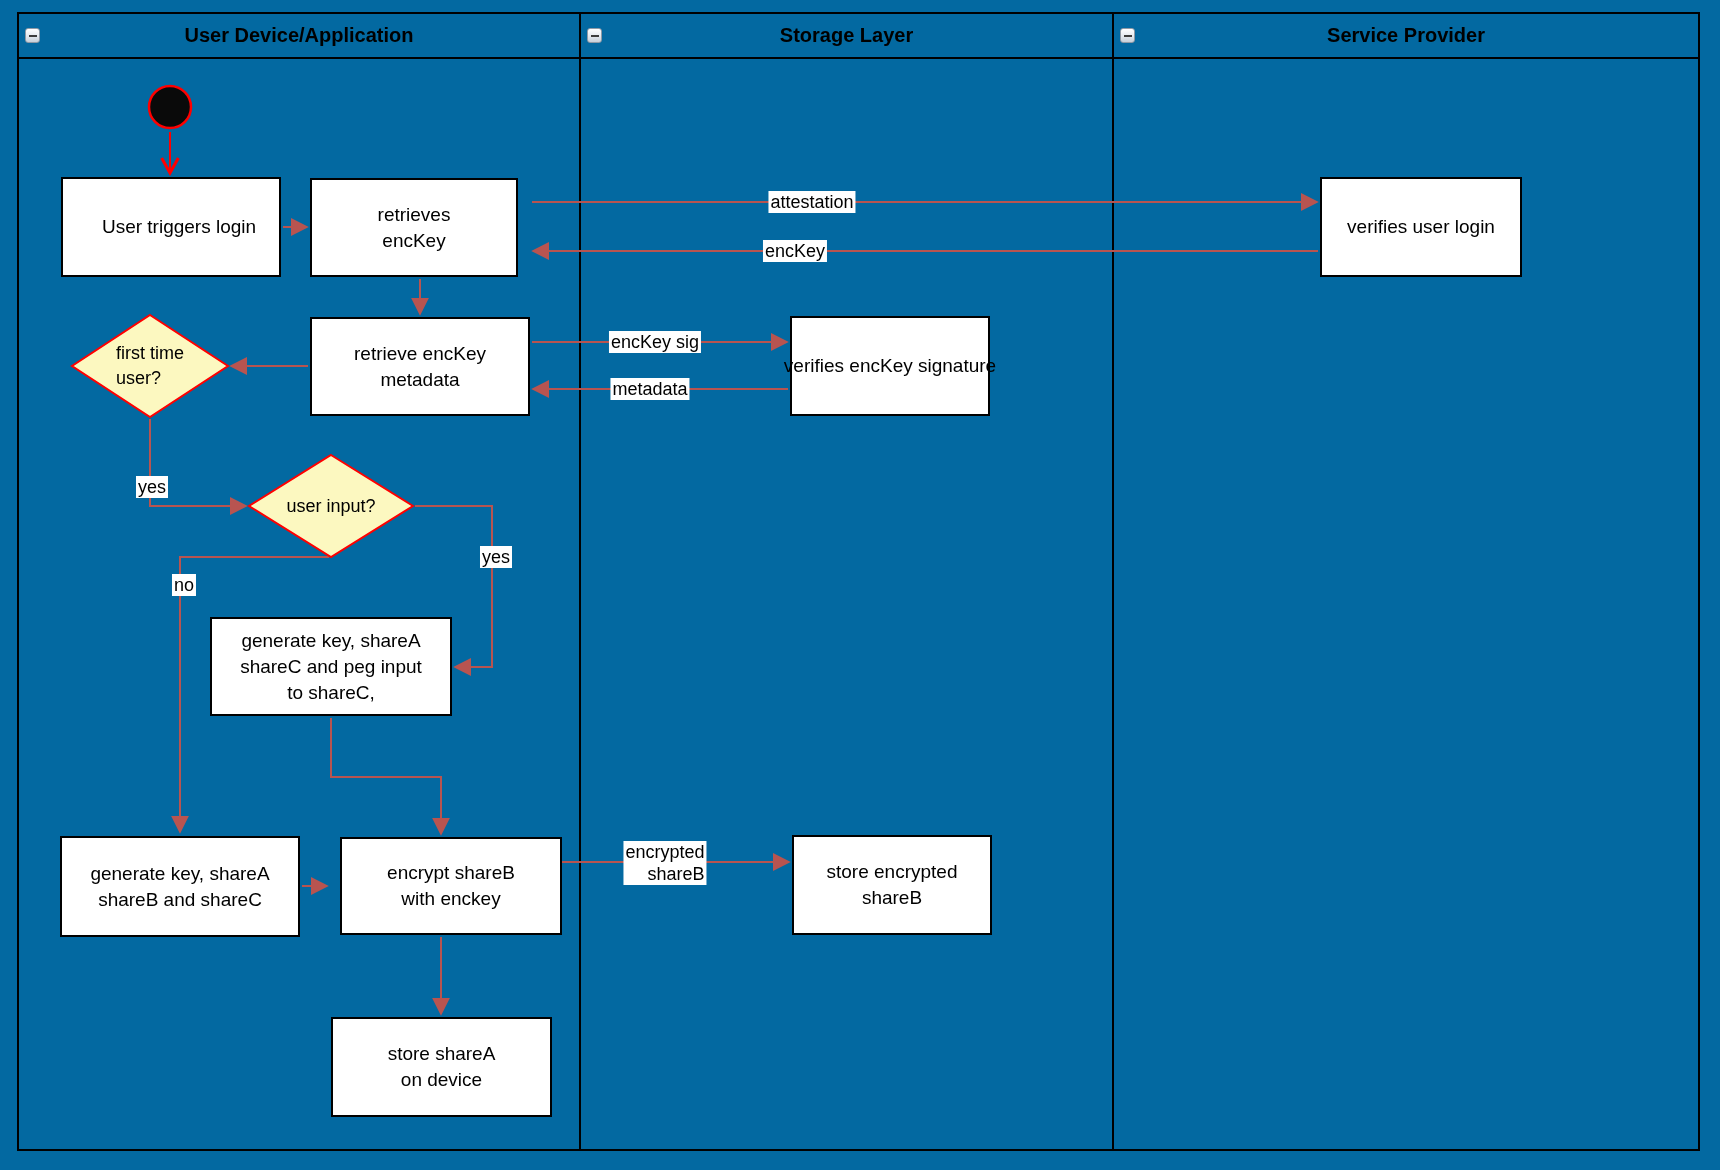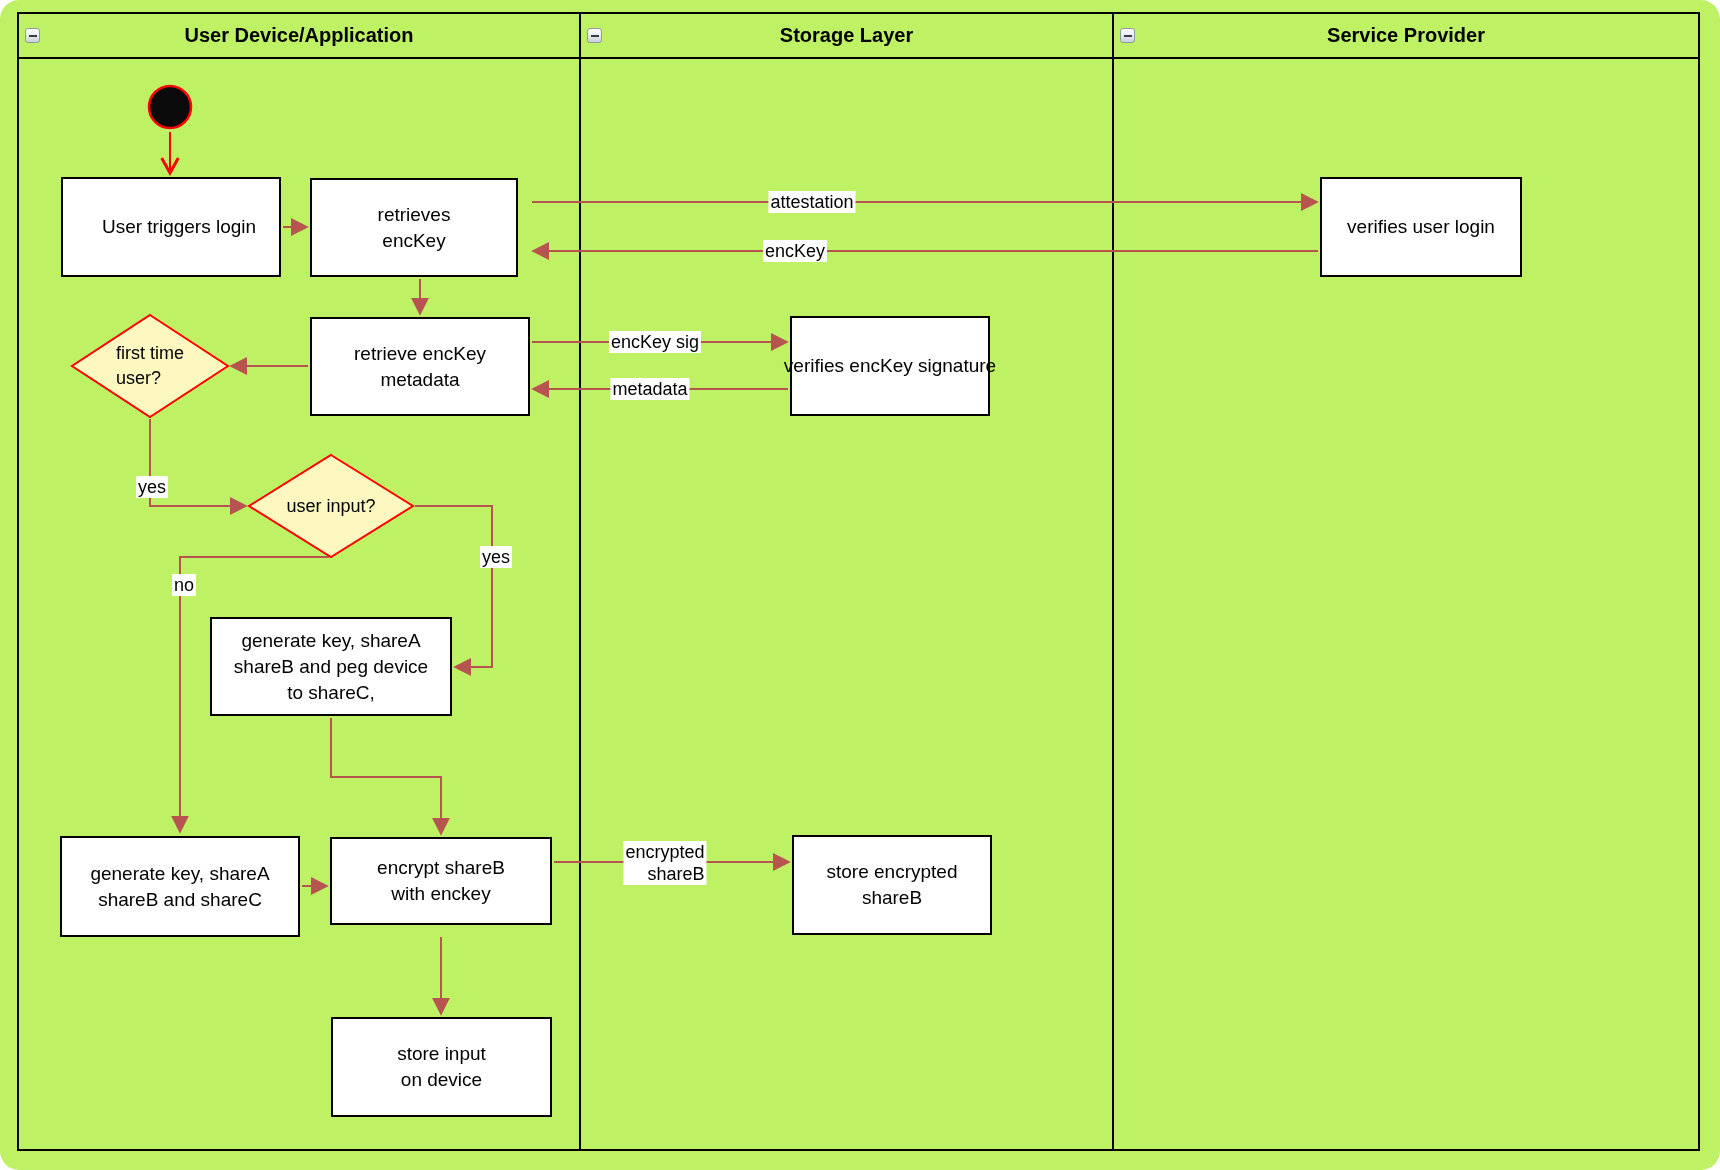--- a/index.html
+++ b/index.html
@@ -1,18 +1,18 @@
 <!DOCTYPE html>
 <html><head>
 <meta charset="utf-8">
 <style>
   html,body{margin:0;padding:0;background:#ffffff;}
   .stage{
-    position:relative;width:1720px;height:1170px;background:#bef264;
-    font-family:"Liberation Sans",sans-serif;color:#000;overflow:hidden;border-radius:19px;
+    position:relative;width:1720px;height:1170px;background:#0369a1;
+    font-family:"Liberation Sans",sans-serif;color:#000;overflow:hidden;
   }
   .stage svg{position:absolute;left:0;top:0;}
   .lane-header{
     position:absolute;top:13px;height:45px;display:flex;align-items:center;justify-content:center;
   }
   .lane-title{font-size:20px;font-weight:bold;white-space:nowrap;}
   .collapse-btn{
     position:absolute;left:7px;top:15px;width:15px;height:15px;box-sizing:border-box;
     border:1px solid #8f9aa6;border-radius:3px;padding:0;cursor:pointer;
     background:linear-gradient(180deg,#ffffff 0%,#e9edf2 45%,#c7d0da 100%);
@@ -115,36 +115,36 @@
   <div class="box" style="left:1320px;top:177px;width:202px;height:100px;">
     <div>verifies user login</div>
   </div>
 
   <div class="box" style="left:790px;top:316px;width:200px;height:100px;">
     <div>verifies encKey signature</div>
   </div>
 
   <div class="box" style="left:210px;top:617px;width:242px;height:99px;">
     <div>generate key, shareA</div>
-    <div>shareB and peg device</div>
+    <div>shareC and peg input</div>
     <div>to shareC,</div>
   </div>
 
   <div class="box" style="left:60px;top:836px;width:240px;height:101px;">
     <div>generate key, shareA</div>
     <div>shareB and shareC</div>
   </div>
 
-  <div class="box" style="left:330px;top:837px;width:222px;height:88px;">
+  <div class="box" style="left:340px;top:837px;width:222px;height:98px;">
     <div>encrypt shareB</div>
     <div>with enckey</div>
   </div>
 
   <div class="box" style="left:331px;top:1017px;width:221px;height:100px;">
-    <div>store input</div>
+    <div>store shareA</div>
     <div>on device</div>
   </div>
 
   <div class="box" style="left:792px;top:835px;width:200px;height:100px;">
     <div>store encrypted</div>
     <div>shareB</div>
   </div>
 
   <div class="diamond-label" style="left:150px;top:366px;">
     <div>first time</div>

